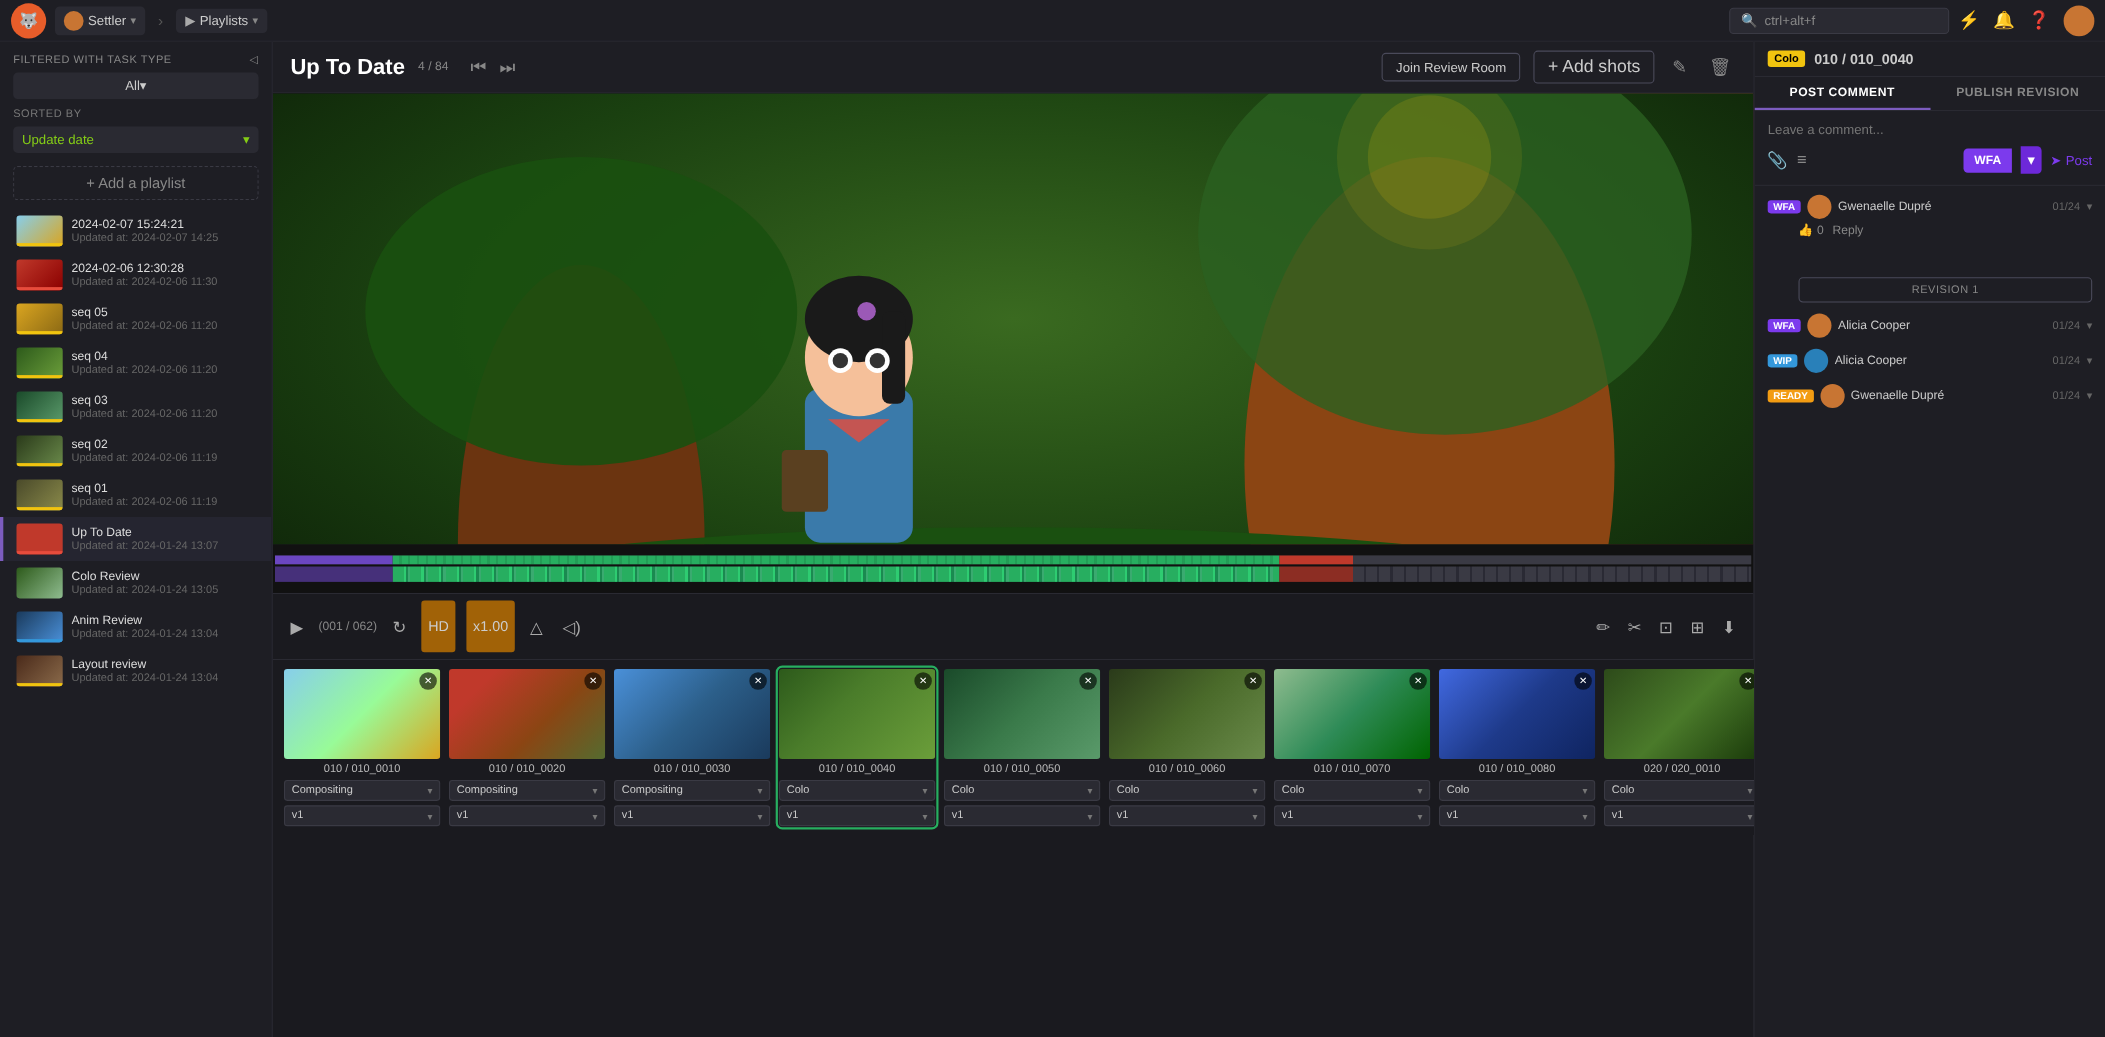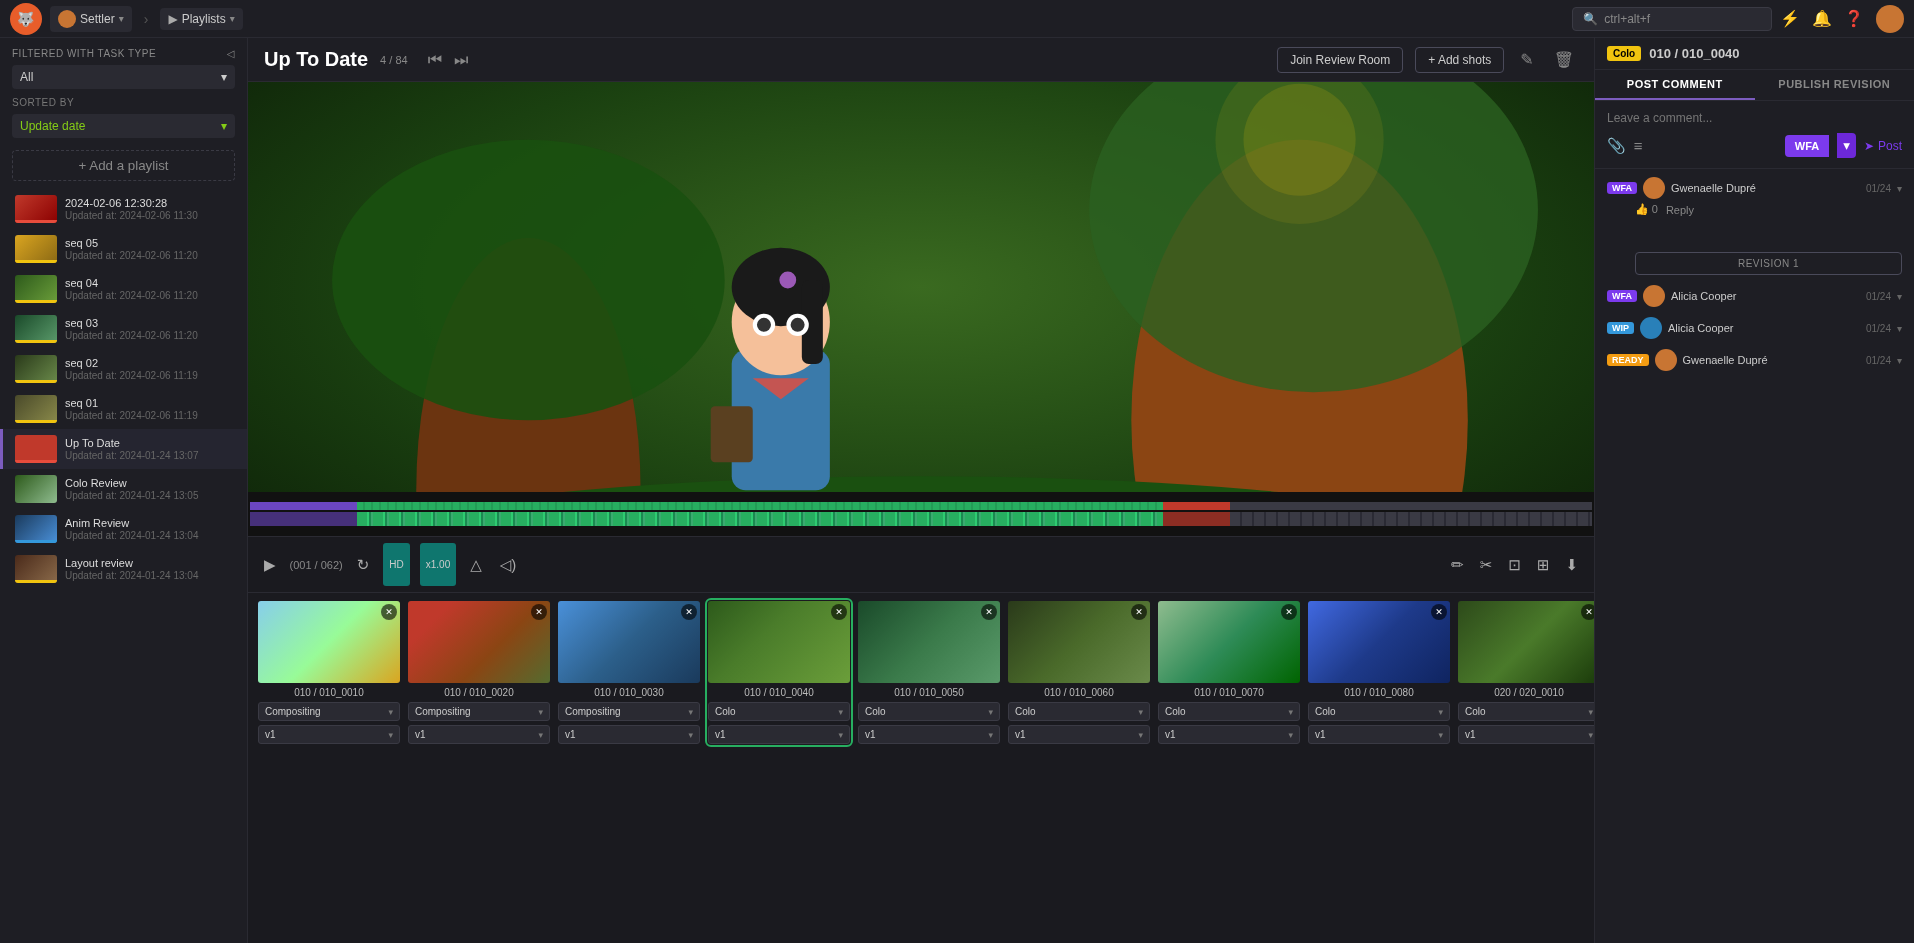--- a/index.html
+++ b/index.html
@@ -19,21 +19,21 @@
     .topbar-icons { display: flex; align-items: center; gap: 12px; color: #888; font-size: 16px; }
     .topbar-user-avatar { width: 28px; height: 28px; border-radius: 50%; background: #c87533; display: flex; align-items: center; justify-content: center; overflow: hidden; }
 
     
     .main { display: flex; height: calc(943px - 38px); }
 
     
     .sidebar { width: 248px; background: #1e1e24; border-right: 1px solid #2a2a32; display: flex; flex-direction: column; flex-shrink: 0; overflow: hidden; }
     .sidebar-filter-label { font-size: 10px; color: #777; text-transform: uppercase; letter-spacing: 0.5px; margin-bottom: 6px; display: flex; align-items: center; justify-content: space-between; }
     .sidebar-filter-label span { cursor: pointer; color: #888; }
-    .filter-dropdown { display: flex; align-items: center; justify-content: space-between; background: #2a2a32; border-radius: 4px; padding: 5px 8px; cursor: pointer; color: #ccc; margin-bottom: 8px; }
+    .filter-dropdown { display: flex; align-items: center; justify-content: center; background: #2a2a32; border-radius: 4px; padding: 5px 8px; cursor: pointer; color: #ccc; margin-bottom: 8px; }
     .sorted-label { font-size: 10px; color: #777; text-transform: uppercase; letter-spacing: 0.5px; margin-bottom: 6px; padding: 0 12px; }
     .sort-dropdown { display: flex; align-items: center; justify-content: space-between; background: #2a2a32; border-radius: 4px; padding: 5px 8px; cursor: pointer; color: #84cc16; margin: 0 12px 8px; }
     .add-playlist-btn { margin: 4px 12px 8px; border: 1px dashed #3a3a44; border-radius: 4px; padding: 7px; text-align: center; color: #888; cursor: pointer; background: transparent; width: calc(100% - 24px); }
     .sidebar-list { flex: 1; overflow-y: auto; }
     .sidebar-list::-webkit-scrollbar { width: 4px; }
     .sidebar-list::-webkit-scrollbar-thumb { background: #3a3a44; border-radius: 2px; }
     .playlist-item { display: flex; align-items: center; gap: 8px; padding: 6px 12px; cursor: pointer; border-left: 3px solid transparent; }
     .playlist-item.active { background: #252530; border-left-color: #7c5cbf; }
     .playlist-thumb { width: 42px; height: 28px; border-radius: 3px; flex-shrink: 0; overflow: hidden; position: relative; }
     .thumb-bar { position: absolute; bottom: 0; left: 0; right: 0; height: 3px; }
@@ -48,34 +48,34 @@
     .content { flex: 1; display: flex; flex-direction: column; overflow: hidden; }
 
     
     .content-header { display: flex; align-items: center; padding: 8px 16px; background: #1e1e24; border-bottom: 1px solid #2a2a32; gap: 12px; }
     .content-title { font-size: 20px; color: #fff; font-weight: 600; }
     .content-count { color: #888; font-size: 11px; }
     .nav-btns { display: flex; gap: 4px; margin-left: 4px; }
     .nav-btn { background: none; border: none; color: #888; cursor: pointer; font-size: 16px; padding: 2px 4px; }
     .content-spacer { flex: 1; }
     .join-review-btn { background: none; border: 1px solid #4a4a5a; border-radius: 4px; color: #ccc; padding: 5px 12px; cursor: pointer; font-size: 12px; }
-    .add-shots-btn { background: none; border: 1px solid #4a4a5a; border-radius: 4px; color: #ccc; padding: 5px 12px; cursor: pointer; font-size: 12px; }
+    .add-shots-btn { background: none; border: 1px solid #4a4a5a; border-radius: 4px; color: #ccc; padding: 5px 12px; cursor: pointer; font-size: 16px; }
     .header-icon-btn { background: none; border: none; color: #888; cursor: pointer; font-size: 16px; padding: 4px; }
 
     
     .video-player { flex: 1; background: #111; display: flex; align-items: center; justify-content: center; position: relative; max-height: 410px; overflow: hidden; }
 
     
     .timeline { height: 44px; background: #111; display: flex; align-items: center; position: relative; flex-shrink: 0; }
 
     
     .controls { display: flex; align-items: center; padding: 6px 12px; background: #1a1a1f; border-top: 1px solid #2a2a32; gap: 10px; flex-shrink: 0; }
     .ctrl-btn { background: none; border: none; color: #aaa; cursor: pointer; font-size: 15px; padding: 2px 4px; }
     .ctrl-frame { color: #888; font-size: 11px; }
-    .ctrl-badge { background: #0f766e; border-radius: 3px; padding: 16px 6px; color: #ccc; font-size: 10px; cursor: pointer; }
+    .ctrl-badge { background: #a16207; border-radius: 3px; padding: 16px 6px; color: #ccc; font-size: 13px; cursor: pointer; }
     .ctrl-spacer { flex: 1; }
     .ctrl-right { display: flex; gap: 8px; align-items: center; }
 
     
     .thumbnails { height: 160px; display: flex; gap: 8px; padding: 8px 10px; background: #1a1a1f; overflow-x: auto; flex-shrink: 0; border-top: 1px solid #2a2a32; }
     .thumbnails::-webkit-scrollbar { height: 4px; }
     .thumbnails::-webkit-scrollbar-thumb { background: #3a3a44; }
     .thumb-card { flex-shrink: 0; width: 142px; display: flex; flex-direction: column; gap: 4px; position: relative; }
     .thumb-card.selected { outline: 2px solid #27ae60; outline-offset: 1px; border-radius: 3px; }
     .thumb-img { width: 100%; height: 82px; border-radius: 3px; overflow: hidden; position: relative; }
@@ -187,20 +187,29 @@
       </div>
     </div>
     <div class="sorted-label">SORTED BY</div>
     <div class="sort-dropdown">
       <span>Update date</span>
       <span>▾</span>
     </div>
     <button class="add-playlist-btn">+ Add a playlist</button>
     <div class="sidebar-list">
 
+    <div class="playlist-item">
+    <div class="playlist-thumb sidebar-thumb-1">
+      <div class="thumb-bar thumb-bar-yellow"></div>
+    </div>
+    <div class="playlist-info">
+      <div class="playlist-name">2024-02-07 15:24:21</div>
+      <div class="playlist-date">Updated at: 2024-02-07 14:25</div>
+    </div>
+  </div>
         <div class="playlist-item">
     <div class="playlist-thumb sidebar-thumb-2">
       <div class="thumb-bar thumb-bar-red"></div>
     </div>
     <div class="playlist-info">
       <div class="playlist-name">2024-02-06 12:30:28</div>
       <div class="playlist-date">Updated at: 2024-02-06 11:30</div>
     </div>
   </div>
         <div class="playlist-item">

